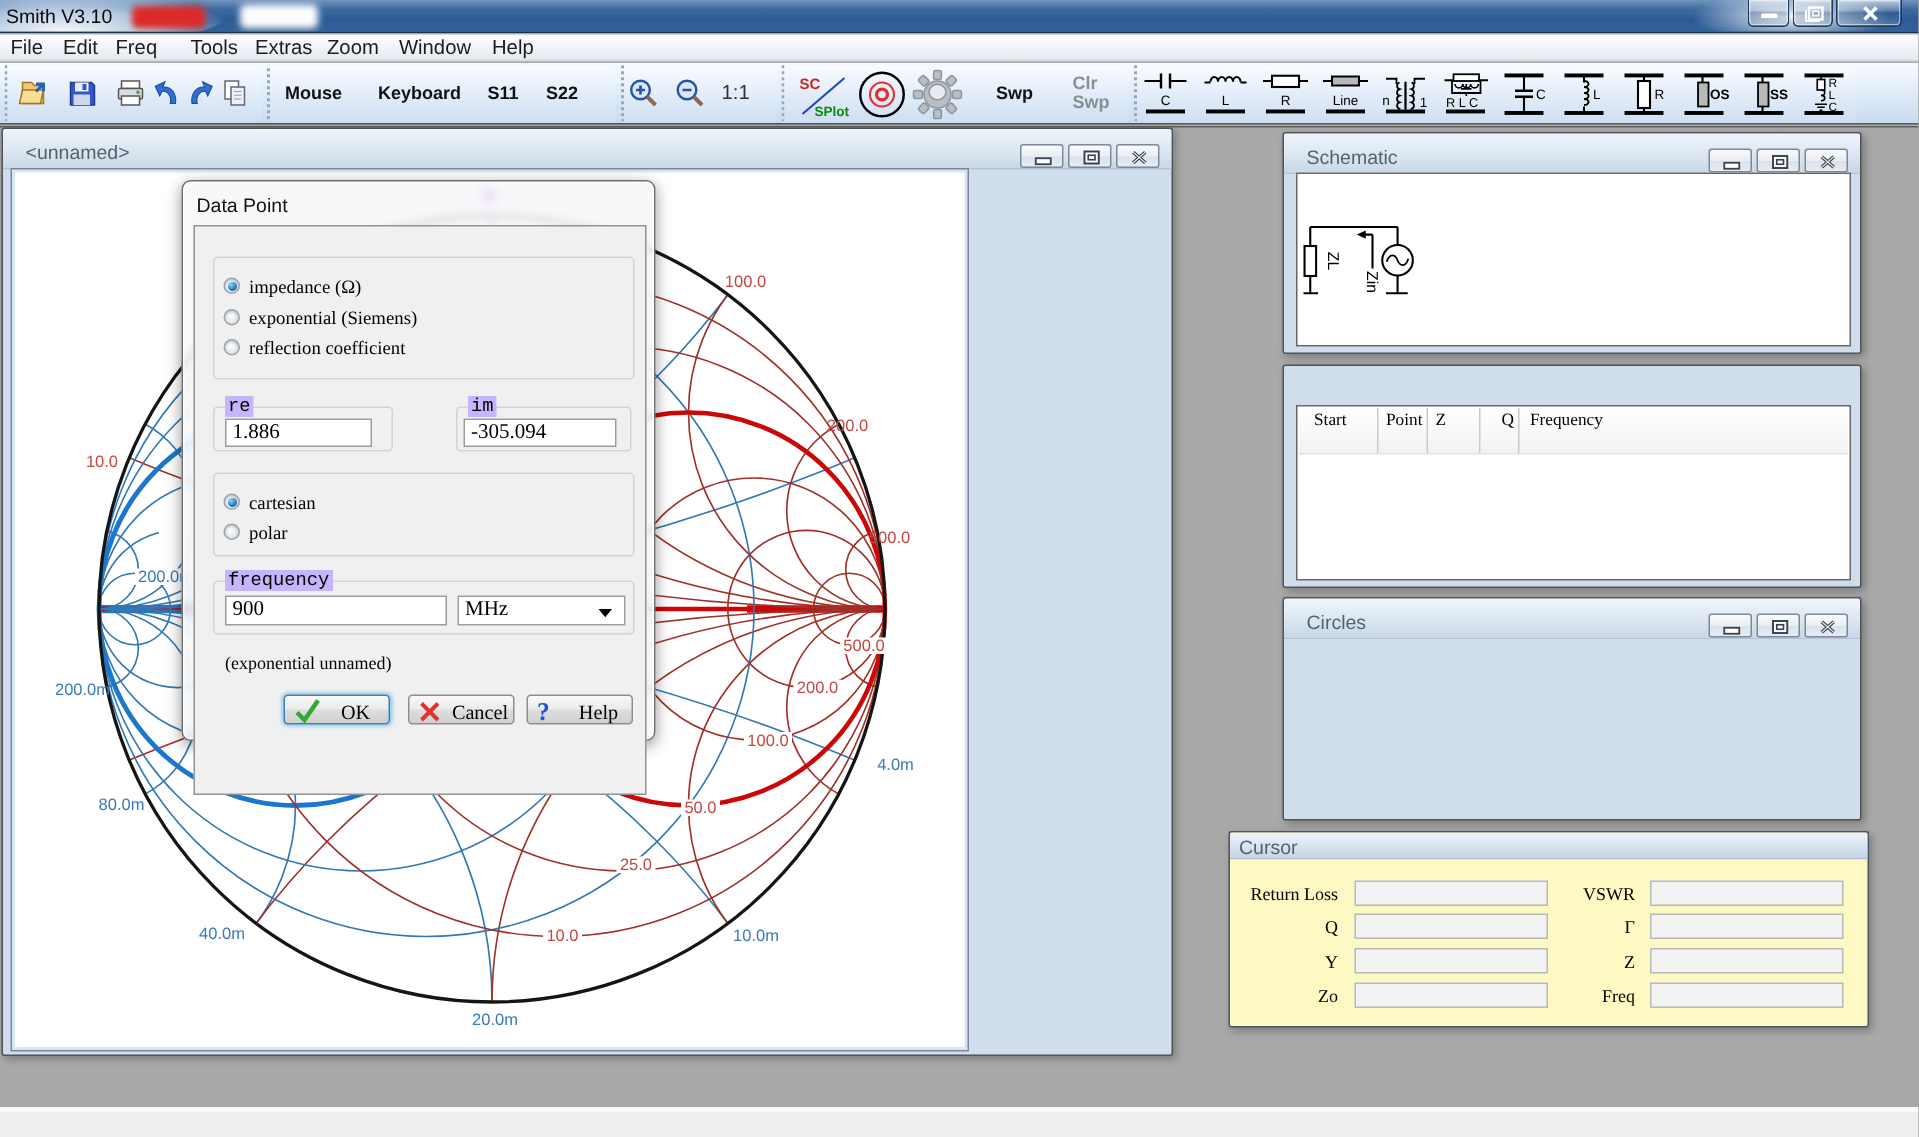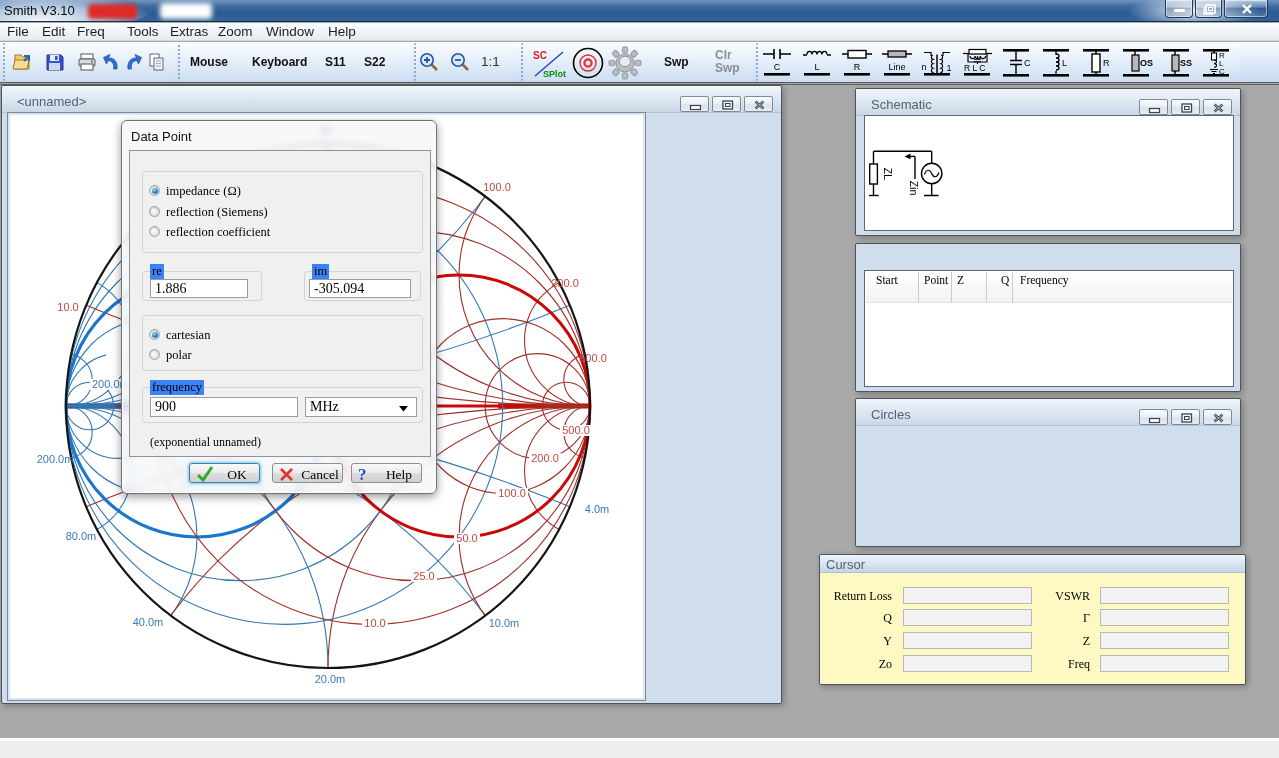--- a/index.html
+++ b/index.html
@@ -50,23 +50,23 @@
 .thead span{position:absolute;top:2px}
 .thead i{position:absolute;top:0;bottom:0;width:1px;background:#c9c9d2}
 
 #cursorwin .lbl{position:absolute;font-family:"Liberation Serif",serif;font-size:12px;color:#000;text-align:right}
 #cursorwin .fld{position:absolute;width:129px;height:17px;background:#f2f2f2;border:1px solid #b9b9b9}
 
 #dlg{position:absolute;left:121px;top:35px;width:316px;height:374px;border:1px solid #707070;border-radius:6px;
  background:rgba(244,247,249,0.82);-webkit-backdrop-filter:blur(3px);backdrop-filter:blur(3px);
  box-shadow:0 3px 10px rgba(0,0,0,0.4), inset 0 0 0 1px rgba(255,255,255,0.8)}
 #dlgtitle{position:absolute;left:9px;top:8px;font-size:13px;color:#111}
-#dlgbody{position:absolute;left:7px;top:29px;width:302px;height:307px;background:#f0f0f0;border:1px solid #8f9396}
+#dlgbody{position:absolute;left:7px;top:29px;width:302px;height:380px;background:#f0f0f0;border:1px solid #8f9396}
 #dlgbody .gb{position:absolute;border:1px solid #d4d4d4;border-radius:3px}
-#dlgbody .gl{position:absolute;top:-8px;left:7px;background:#3b82f6;padding:0 2px;font-family:Liberation Serif, serif;font-size:12.5px}
+#dlgbody .gl{position:absolute;top:-8px;left:7px;background:#c4b5fd;padding:0 2px;font-family:Liberation Mono, monospace;font-size:12.5px}
 .radio{position:absolute;width:11px;height:11px;border-radius:50%;border:1px solid #98a3ab;
  background:radial-gradient(circle at 40% 35%, #ffffff, #dde2e6 80%);box-shadow:inset 0 1px 2px rgba(130,140,150,0.45)}
 .radio.on::after{content:"";position:absolute;left:1.5px;top:1.5px;width:6px;height:6px;border-radius:50%;
  background:radial-gradient(circle at 35% 30%, #8adcf3, #2a7fbf 55%, #1b5f96)}
 .rtext{position:absolute;font-family:"Liberation Serif",serif;font-size:12.5px;color:#000}
 .tin{position:absolute;background:#fff;border:1px solid #9c9c9c;font-family:"Liberation Serif",serif;font-size:14px;
  padding:0 4px;line-height:17px}
 .dbtn{position:absolute;width:71px;height:20px;border:1px solid #8e8e8e;border-radius:3px;
  background:linear-gradient(#f9f9f9,#ebebeb 48%,#dddddd 52%,#d0d0d0);font-family:"Liberation Serif",serif;font-size:13.5px}
 .dbtn .ic{position:absolute;left:5px;top:1px}
@@ -488,21 +488,21 @@
     <div class="fld" style="left:280px;top:100px"></div>
   </div>
 
   <div id="dlg">
     <div id="dlgtitle">Data Point</div>
     <div id="dlgbody">
       <div class="gb" style="left:12px;top:20px;width:281px;height:82px"></div>
       <div class="radio on" style="left:19px;top:34px"></div>
         <div class="rtext" style="left:36px;top:33px">impedance (Ω)</div>
       <div class="radio" style="left:19px;top:55px"></div>
-        <div class="rtext" style="left:36px;top:54px">reflection (Siemens)</div>
+        <div class="rtext" style="left:36px;top:54px">exponential (Siemens)</div>
       <div class="radio" style="left:19px;top:75px"></div>
         <div class="rtext" style="left:36px;top:74px">reflection coefficient</div>
       <div class="gb" style="left:12px;top:120px;width:120px;height:30px">
           <span class="gl">re</span>
         </div>
       <div class="tin" style="left:20px;top:128px;width:98px;height:19px">1.886</div>
       <div class="gb" style="left:174px;top:120px;width:117px;height:30px">
           <span class="gl">im</span>
         </div>
       <div class="tin" style="left:179px;top:128px;width:102px;height:19px">-305.094</div>

